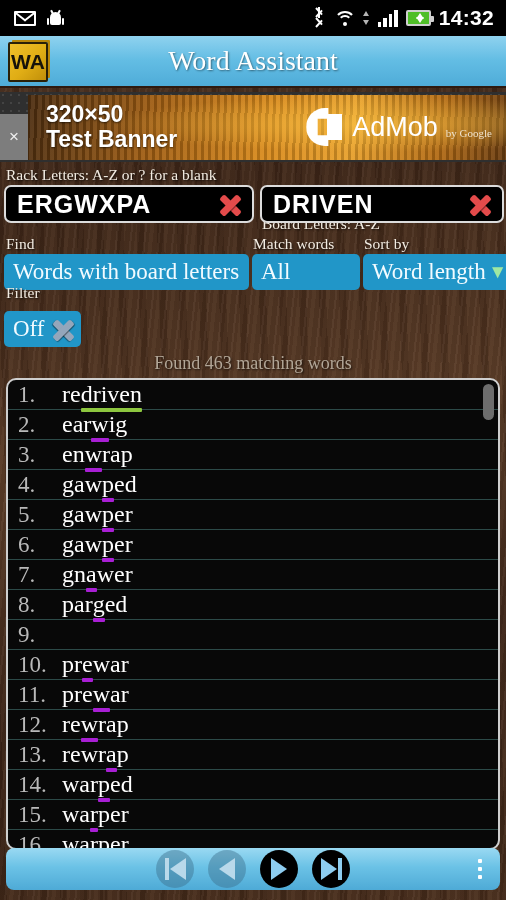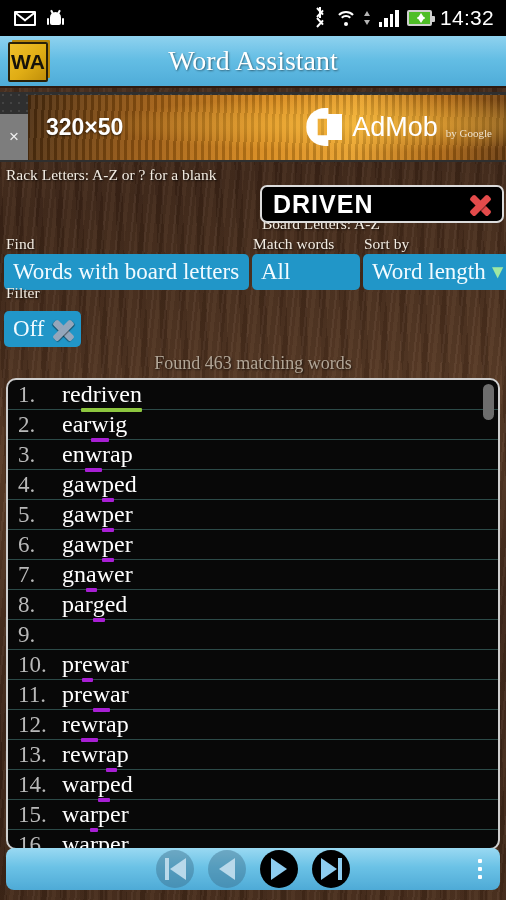--- a/index.html
+++ b/index.html
@@ -22,21 +22,21 @@
       linear-gradient(170deg,#4e3220 0%,#402718 22%,#573823 48%,#3a2215 72%,#4a2e1c 100%);
   }
 
   
   .statusbar {
     position:absolute; top:0; left:0; width:506px; height:36px;
     background:#000; display:flex; align-items:center;
     font-family:"Liberation Sans", sans-serif;
   }
   .sb-left { display:flex; align-items:center; gap:12px; padding-left:14px; }
-  .sb-right { margin-left:auto; display:flex; align-items:center; gap:8px; padding-right:12px; }
+  .sb-right { margin-left:auto; display:flex; align-items:center; gap:8px; padding-right:12px;font-weight:bold; }
   .sb-time { color:#fff; font-size:21px; letter-spacing:.3px; }
   .ic { display:inline-block; position:relative; }
 
   
   .ic-mail { width:22px; height:15px; border:2px solid #fff; border-radius:1px; }
   .ic-mail:before, .ic-mail:after {
     content:""; position:absolute; top:-1px; width:13px; height:2px; background:#fff;
   }
   .ic-mail:before { left:0px; transform:rotate(38deg); transform-origin:left top; }
   .ic-mail:after  { right:0px; transform:rotate(-38deg); transform-origin:right top; }
@@ -297,33 +297,38 @@
   <div class="titlebar">
     <div class="app-icon">WA</div>
     <div class="app-title">Word Assistant</div>
   </div>
 
   <div class="ad-wrap">
     <div class="ad-close">×</div>
     <div class="ad-banner">
       <div class="ad-text">
         <div>320×50</div>
+        <div>Test Banner</div>
       </div>
       <div class="ad-logo">
         <span class="admob-mark">
           <span class="c"></span>
             <span class="sq"></span>
         </span>
         <span class="admob-word">AdMob</span>
         <span class="admob-by">by Google</span>
       </div>
     </div>
   </div>
 
   <div class="field-label" style="left:6px; top:166px;">Rack Letters: A-Z or ? for a blank</div>
+  <div class="txtbox" style="left:4px; top:185px; width:250px;">
+    <span class="val">ERGWXPA</span>
+    <span class="clear-x"></span>
+  </div>
 
   <div class="field-label" style="left:262px; top:171px;margin-top:44px;">Board Letters: A-Z</div>
   <div class="txtbox" style="left:260px; top:185px; width:244px;">
     <span class="val">DRIVEN</span>
     <span class="clear-x"></span>
   </div>
 
   <div class="field-label" style="left:6px; top:235px;">Find</div>
   <div class="spinner" style="left:4px; top:254px; width:245px;">
     <span>Words with board letters</span>

